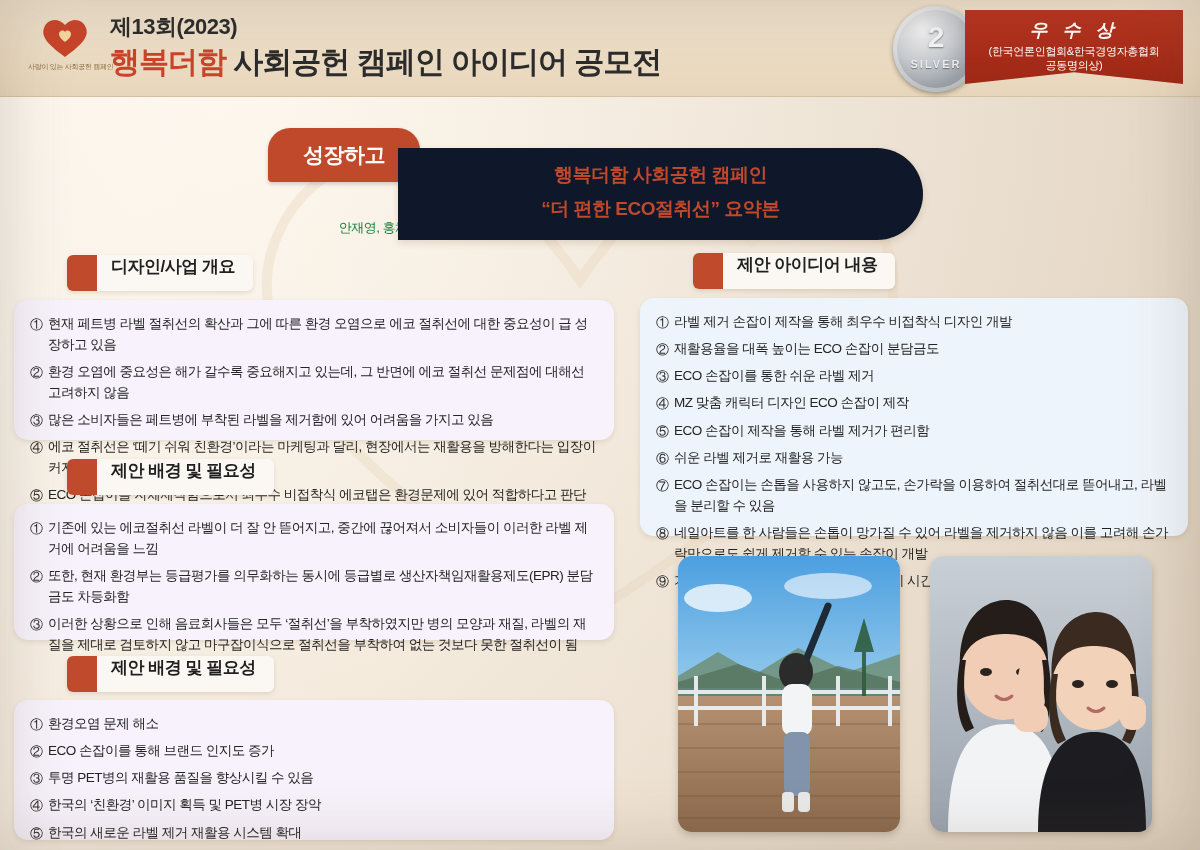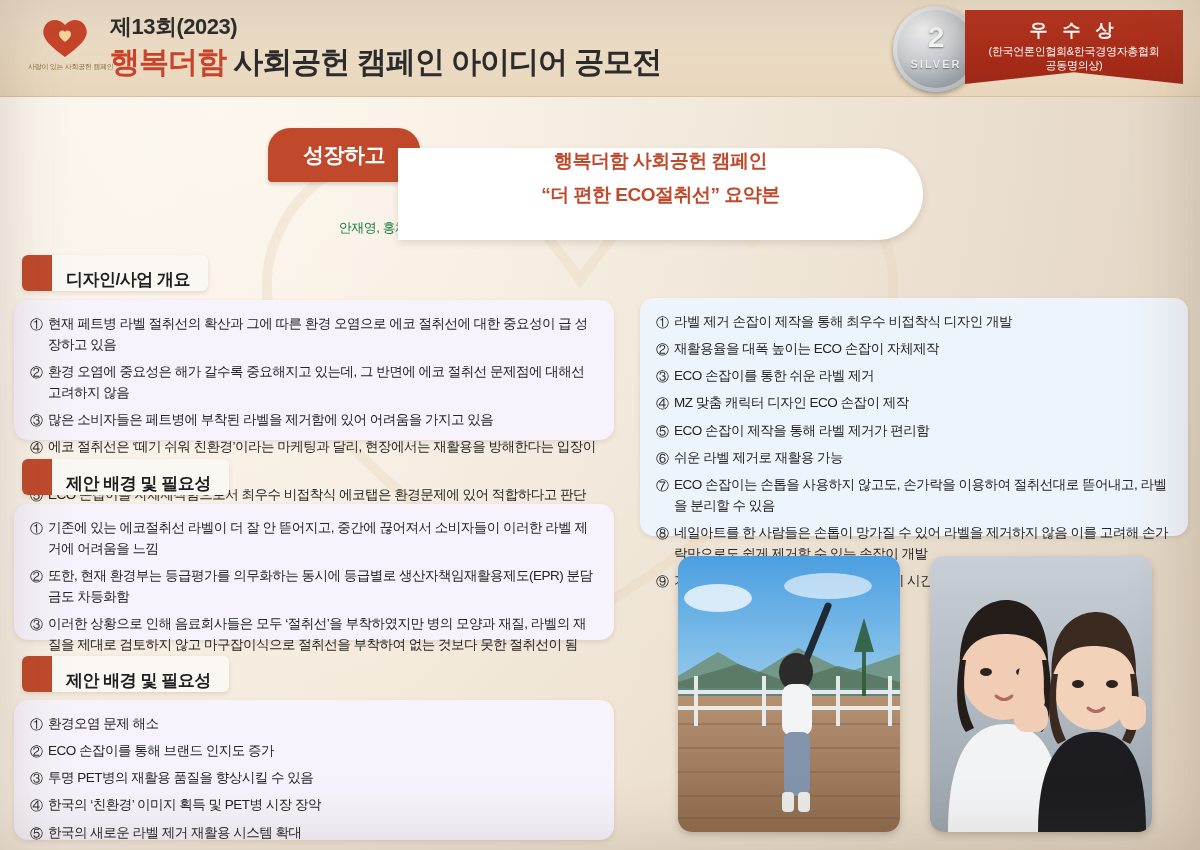--- a/index.html
+++ b/index.html
@@ -125,20 +125,21 @@
     color: #fff;
     text-align: center;
     clip-path: polygon(0 0, 100% 0, 100% 100%, 50% 84%, 0 100%);
     box-shadow: 0 2px 4px rgba(0,0,0,.3);
   }
   .ribbon-title {
     font-size: 18px;
     font-weight: bold;
     letter-spacing: 5px;
     margin-top: 8px;
+    font-style: italic;
   }
   .ribbon-sub {
     font-size: 11px;
     line-height: 1.25;
     letter-spacing: -0.3px;
     margin-top: 3px;
     padding: 0 8px;
   }
 
   
@@ -162,24 +163,25 @@
     width: 152px;
     text-align: right;
     font-size: 13px;
     color: #15803d;
     letter-spacing: -0.5px;
   }
   .subject-card {
     position: absolute;
     left: 398px; top: 148px;
     width: 525px; height: 92px;
-    background: #ffffff;
+    background: #0f172a;
     border-radius: 0 46px 46px 0;
     box-shadow: 0 3px 7px rgba(110,85,55,.18);
     text-align: center;
+    padding-top: 14px;
     box-sizing: border-box;
   }
   .subject-l1 {
     font-size: 19px;
     font-weight: bold;
     color: #c0492c;
     letter-spacing: -0.5px;
   }
   .subject-l2 {
     font-size: 19px;
@@ -190,21 +192,22 @@
   }
 
   
   .sec-head {
     position: absolute;
     height: 36px;
     background: #fbf8f4;
     border-radius: 6px;
     box-shadow: 0 2px 4px rgba(110,85,55,.16);
     display: flex;
-    align-items: flex-end;
+    align-items: flex-start;
+    margin-left: 45px;
   }
   .sec-head .bar {
     width: 30px;
     height: 36px;
     background: #bf4a2c;
     border-radius: 6px 0 0 6px;
     flex: 0 0 30px;
   }
   .sec-head .txt {
     font-size: 17px;
@@ -388,30 +391,34 @@
           <span class="num">④</span>
           <span class="body">한국의 ‘친환경’ 이미지 획득 및 PET병 시장 장악</span>
         </li>
       <li>
           <span class="num">⑤</span>
           <span class="body">한국의 새로운 라벨 제거 재활용 시스템 확대</span>
         </li>
     </ul>
   </div>
 
+  <div class="sec-head" style="left:648px; top:253px;">
+    <div class="bar"></div>
+    <div class="txt">제안 아이디어 내용</div>
+  </div>
 
   <div class="card blue" style="left:640px; top:298px; width:548px; height:238px;">
     <ul class="items">
       <li>
           <span class="num">①</span>
           <span class="body">라벨 제거 손잡이 제작을 통해 최우수 비접착식 디자인 개발</span>
         </li>
       <li>
           <span class="num">②</span>
-          <span class="body">재활용율을 대폭 높이는 ECO 손잡이 자체제작</span>
+          <span class="body">재활용율을 대폭 높이는 ECO 손잡이 분담금도</span>
         </li>
       <li>
           <span class="num">③</span>
           <span class="body">ECO 손잡이를 통한 쉬운 라벨 제거</span>
         </li>
       <li>
           <span class="num">④</span>
           <span class="body">MZ 맞춤 캐릭터 디자인 ECO 손잡이 제작</span>
         </li>
       <li>

